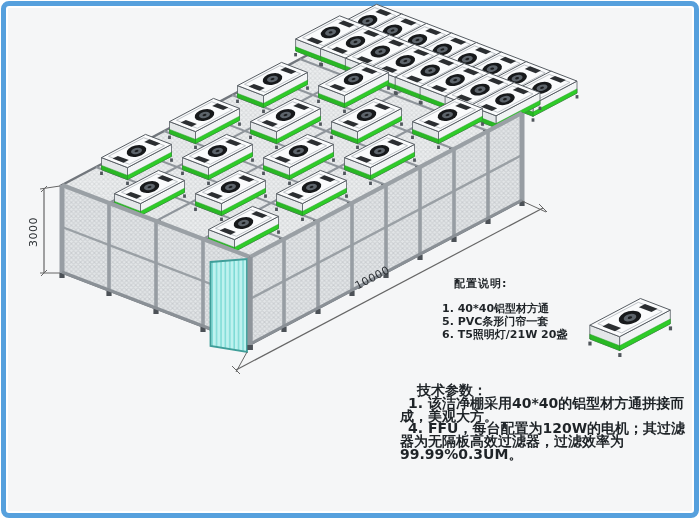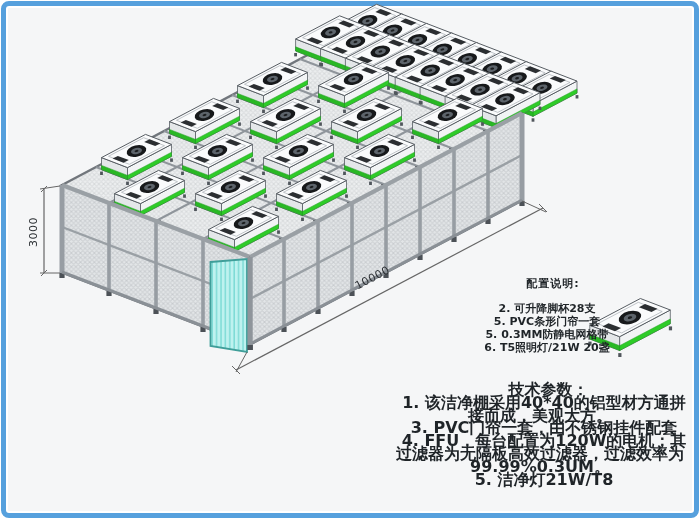--- a/index.html
+++ b/index.html
@@ -3,25 +3,25 @@
 <meta charset="utf-8">
 <style>
   html,body{margin:0;padding:0;background:#fff;}
   .page{position:relative;width:700px;height:519px;background:#fff;overflow:hidden;
         font-family:"DejaVu Sans","Liberation Sans",sans-serif;}
   .frame{position:absolute;left:1px;top:1px;right:1px;bottom:1px;border:5px solid #56a0dd;
          border-radius:8px;background:#f5f6f7;box-shadow:inset 0 0 0 2px #ffffff;}
   svg.scene{position:absolute;left:0;top:0;}
   .dim{font-family:"DejaVu Sans","Liberation Sans",sans-serif;font-size:11px;fill:#2b2f33;
        letter-spacing:.5px;text-anchor:middle;}
-  .notes{position:absolute;color:#1f2428;text-align:center;}
+  .notes{position:absolute;color:#1f2428;}
   .config{left:442px;top:276px;width:210px;font-size:11px;font-weight:bold;}
   .config .title{margin:0 0 11px 12px;letter-spacing:1px;}
   .config .item{line-height:13px;white-space:nowrap;}
-  .tech{left:392px;top:384px;width:296px;font-size:16px;font-weight:bold;line-height:12.8px;}
+  .tech{left:400px;top:384px;width:296px;font-size:14px;font-weight:bold;line-height:12.8px;}
   .tech .title{text-indent:17px;margin:0;}
   .tech p{margin:0;text-indent:8px;}
 </style>
 </head>
 <body>
 
 <div class="page">
   <div class="frame"></div>
 
   <svg class="scene" width="700" height="519" viewBox="0 0 700 519">
@@ -621,26 +621,23 @@
           <ellipse cx="630" cy="317.6" rx="2.3" ry="1.265" fill="#1b1d1f"></ellipse>
         </g>
       </g>
 
     <text class="dim" transform="translate(37,232) rotate(-90)">3000</text>
     <text class="dim" transform="translate(374,281) rotate(-27.8)">10000</text>
   </svg>
 
   <div class="notes config">
     <div class="title">配置说明:</div>
-    <div class="item">2. 可升降脚杯28支</div>
+    <div class="item">1. 40*40铝型材方通</div>
     <div class="item">5. PVC条形门帘一套</div>
-    <div class="item">5. 0.3MM防静电网格带</div>
     <div class="item">6. T5照明灯/21W 20盏</div>
   </div>
 
   <div class="notes tech">
     <p class="title">技术参数：</p>
     <p>1. 该洁净棚采用40*40的铝型材方通拼接而成，美观大方。</p>
-    <p>3. PVC门帘一套，由不锈钢挂件配套</p>
     <p>4. FFU，每台配置为120W的电机；其过滤器为无隔板高效过滤器，过滤效率为99.99%0.3UM。</p>
-    <p>5. 洁净灯21W/T8</p>
   </div>
 </div>
 
 </body></html>

